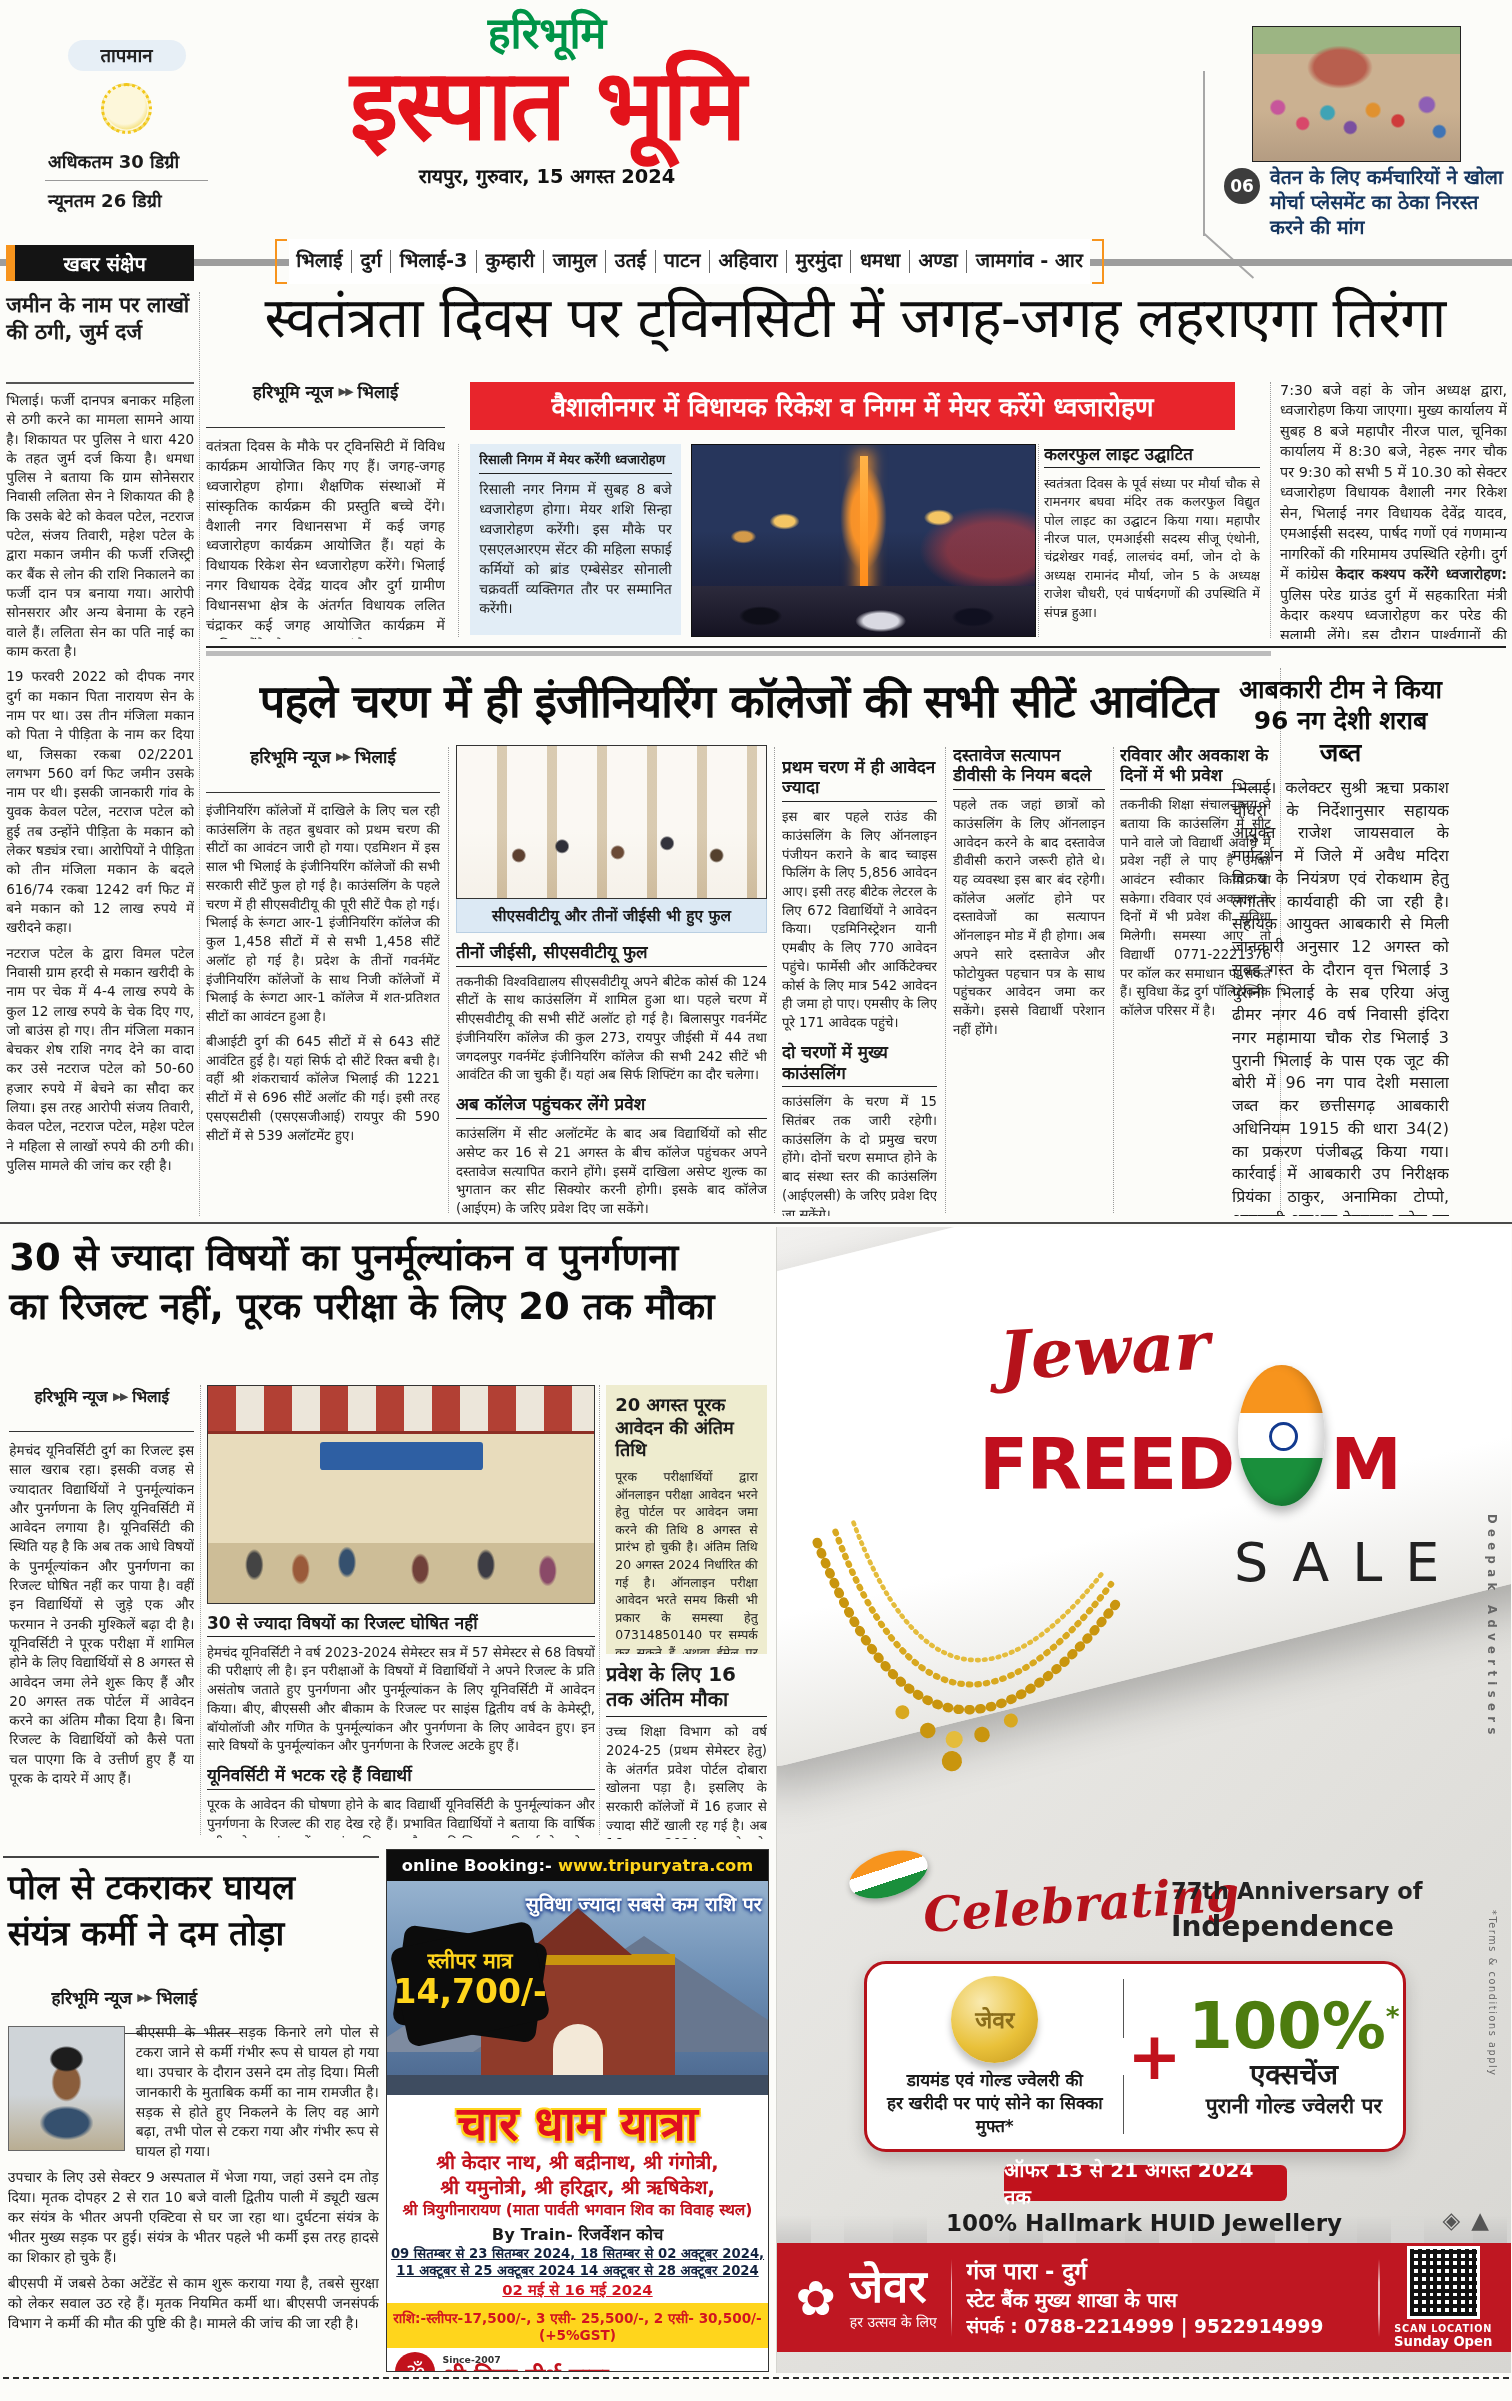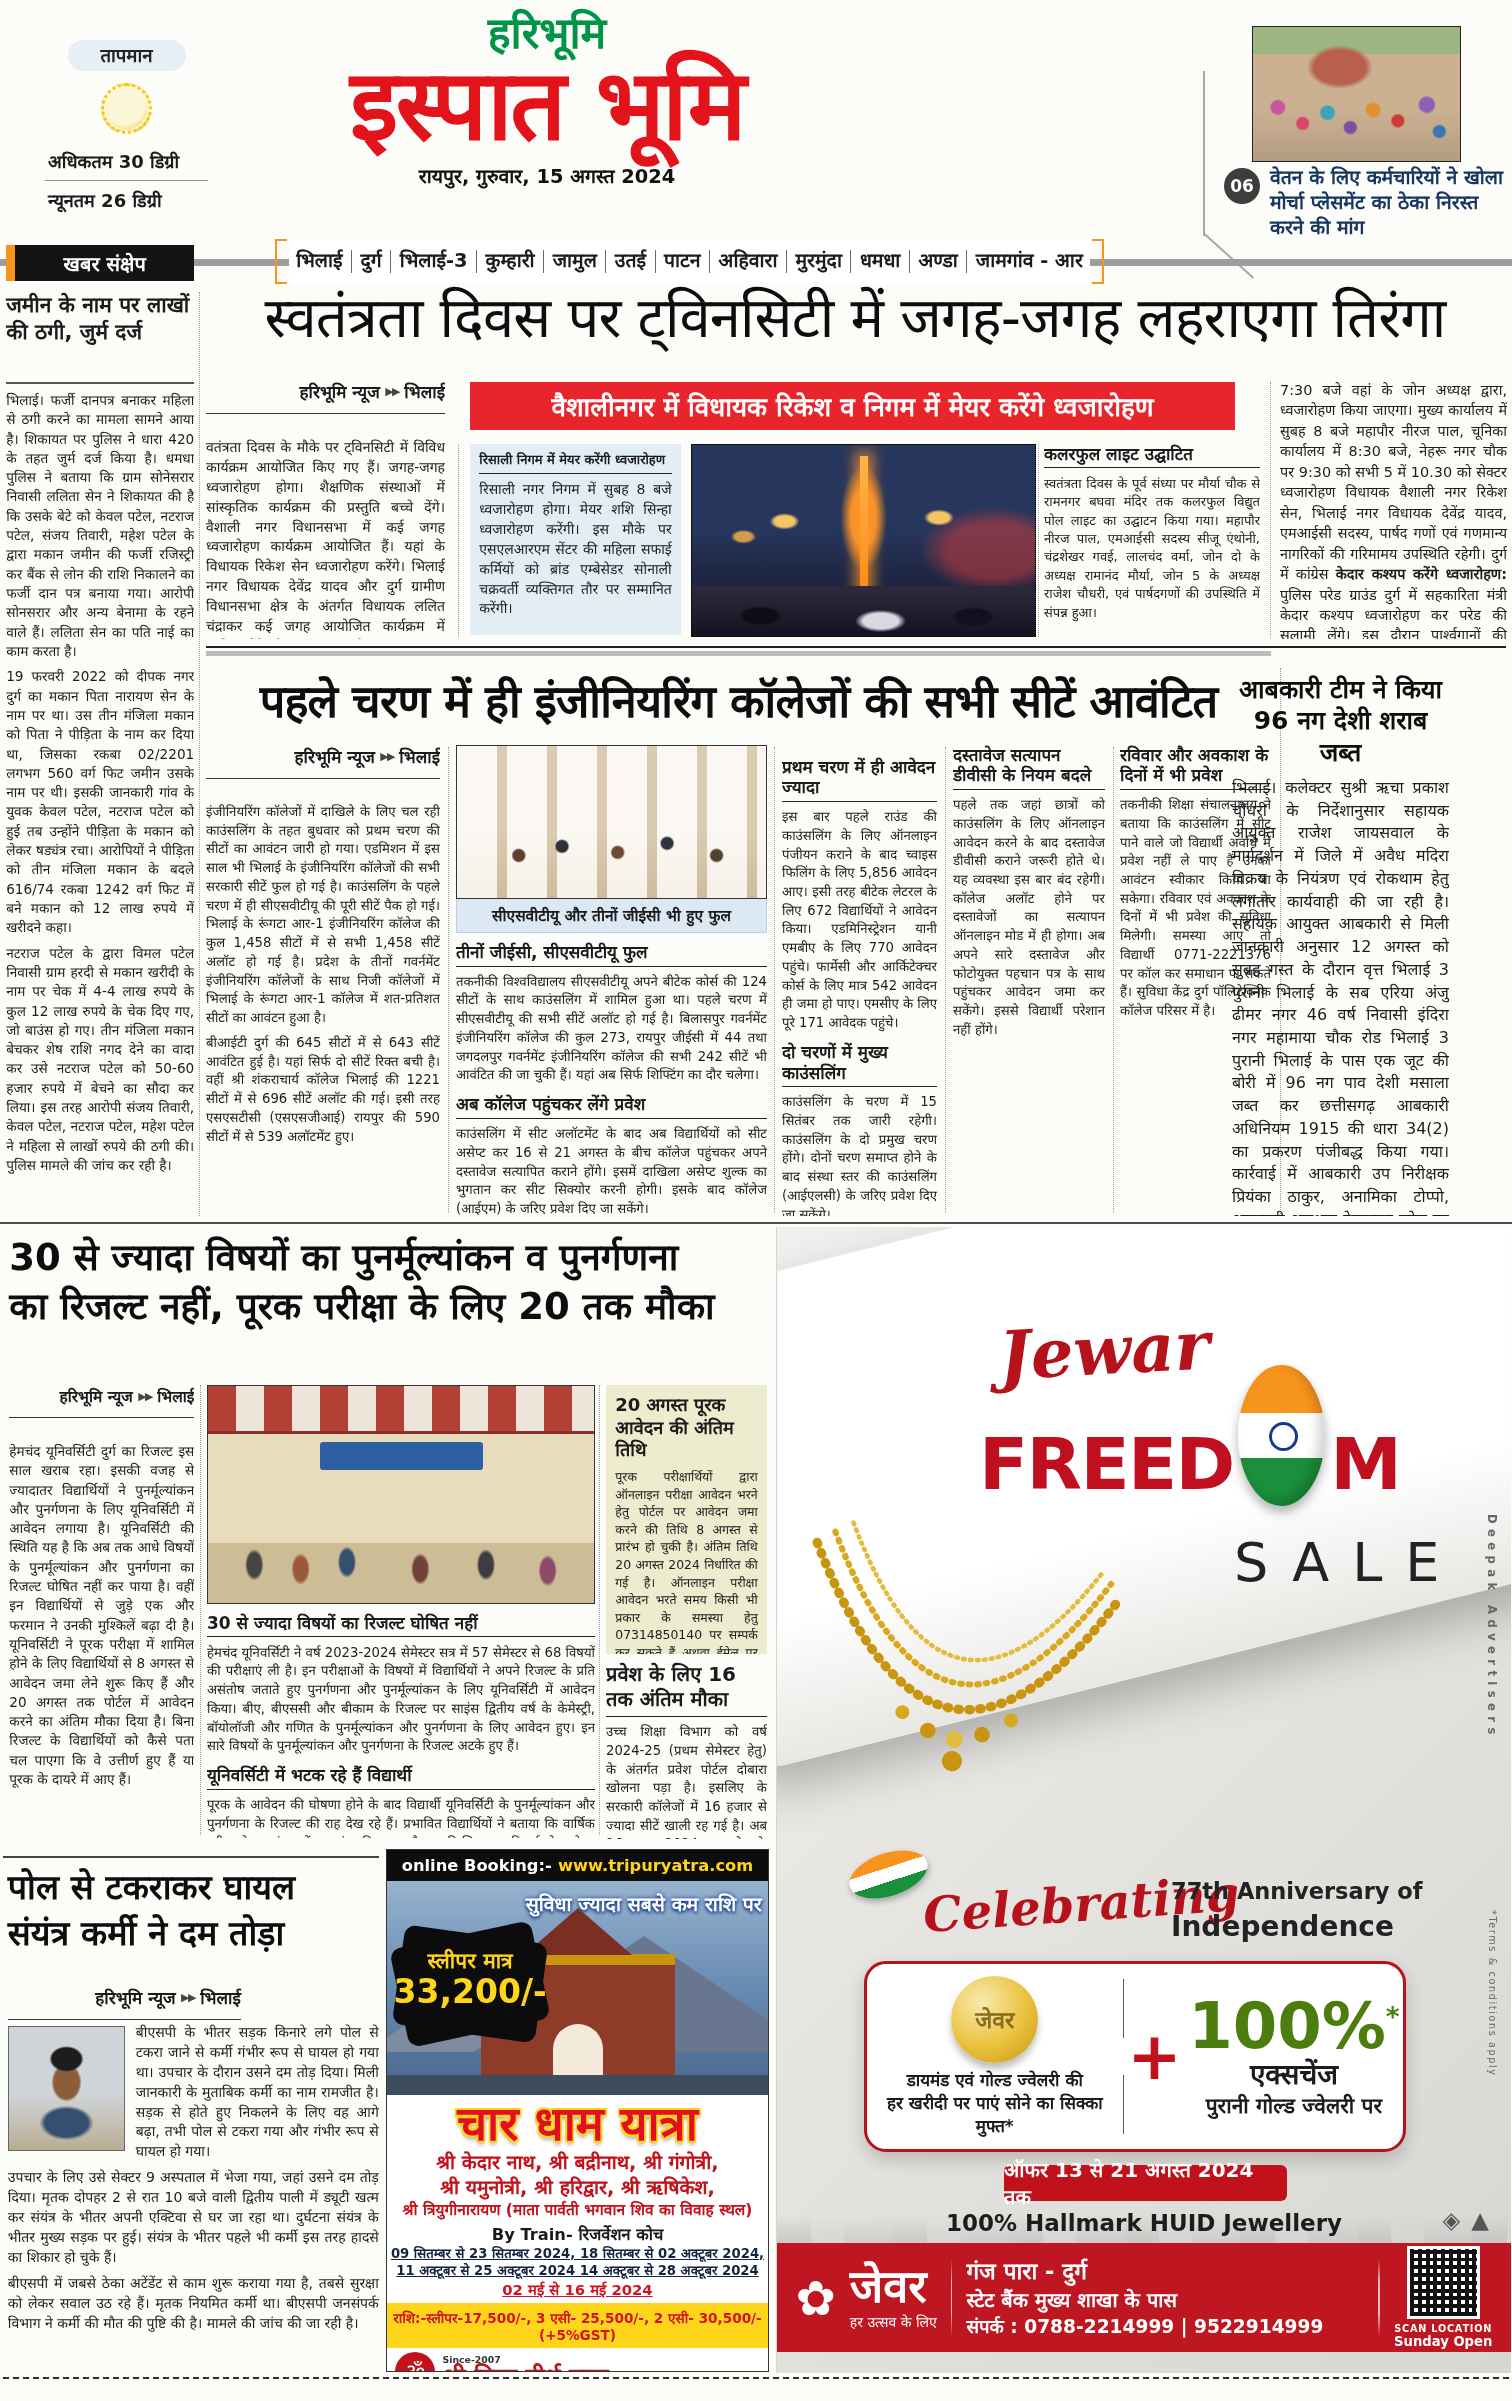--- a/index.html
+++ b/index.html
@@ -1,21 +1,21 @@
 <!DOCTYPE html>
 <html style="font-size:12.4px"><head>
 <meta charset="utf-8">
 <style>
   html,body{margin:0;padding:0;background:#e9e9e6;font-family:"DejaVu Sans",sans-serif;}
   #page{position:relative;width:1512px;height:2401px;background:#fcfcf9;margin:0 auto;overflow:hidden;color:#1b1b1b;}
   .abs{position:absolute;}
   .body-txt{font-size:14px;line-height:1.42;text-align:justify;color:#1c1c1c;}
   .body-txt p{margin:0 0 6.2px 0;}
   .subhead{font-weight:bold;font-size:17px;line-height:1.2;border-bottom:1.6px solid #222;padding-bottom:3.1px;margin:9.3px 0 6.2px;}
-  .byline{display:flex;align-items:center;justify-content:flex-end;gap:5.4px;font-weight:bold;font-size:17px;border-bottom:1.6px solid #333;padding-bottom:10px;margin-bottom:24px;}
+  .byline{display:flex;align-items:center;justify-content:center;gap:5.4px;font-weight:bold;font-size:17px;border-bottom:1.6px solid #333;padding-bottom:24px;margin-bottom:9px;}
   .chev{color:#444;font-size:11px;letter-spacing:-1.6px;}
   .vsep{position:absolute;border-left:1.6px dotted #9b9b9b;width:0;}
   
   .weather{left:45px;top:40px;width:163px;text-align:center;}
   .weather-pill{width:118px;height:31px;margin:0 auto;background:#e7eff6;border-radius:15.5px;line-height:31px;font-weight:bold;font-size:18.6px;color:#222;}
   .sun{width:45px;height:45px;margin:12.4px auto 7.8px;border-radius:50%;background:radial-gradient(circle at 45% 40%,#fdf7da 0 55%,#f3dd6b 75%,#eccb2e 100%);border:3.9px dotted #f2c71b;box-shadow:0 0 0 1.6px #fdf7da inset;}
   .temp{font-size:18px;font-weight:bold;padding:7px 3.1px;text-align:left;}
   .temp+.temp{border-top:1.6px solid #999;}
   .mast{left:221px;top:11px;width:652px;text-align:center;}
   .brand{color:#009447;font-size:43px;font-weight:800;line-height:1.05;}
@@ -429,21 +429,21 @@
     </div>
     <div class="ya-photo">
       <div class="ya-mtn"></div>
       <div class="ya-mtn2"></div>
       <div class="ya-temple"></div>
       <div class="ya-ground"></div>
       <div class="ya-tag">सुविधा ज्यादा सबसे कम राशि पर</div>
       <div class="ya-burst">
         <div class="in">
           <div class="l1">स्लीपर मात्र</div>
-          <div class="l2">33,200/-</div>
+          <div class="l2">14,700/-</div>
         </div>
       </div>
     </div>
     <div class="ya-title">चार धाम यात्रा</div>
     <div class="ya-shr">श्री केदार नाथ, श्री बद्रीनाथ, श्री गंगोत्री,</div>
     <div class="ya-shr">श्री यमुनोत्री, श्री हरिद्वार, श्री ऋषिकेश,</div>
     <div class="ya-shr3">श्री त्रियुगीनारायण (माता पार्वती भगवान शिव का विवाह स्थल)</div>
     <div class="ya-train">By Train- रिजर्वेशन कोच</div>
     <div class="ya-date">09 सितम्बर से 23 सितम्बर 2024, 18 सितम्बर से 02 अक्टूबर 2024,</div>
     <div class="ya-date">11 अक्टूबर से 25 अक्टूबर 2024  14 अक्टूबर से 28 अक्टूबर 2024</div>

